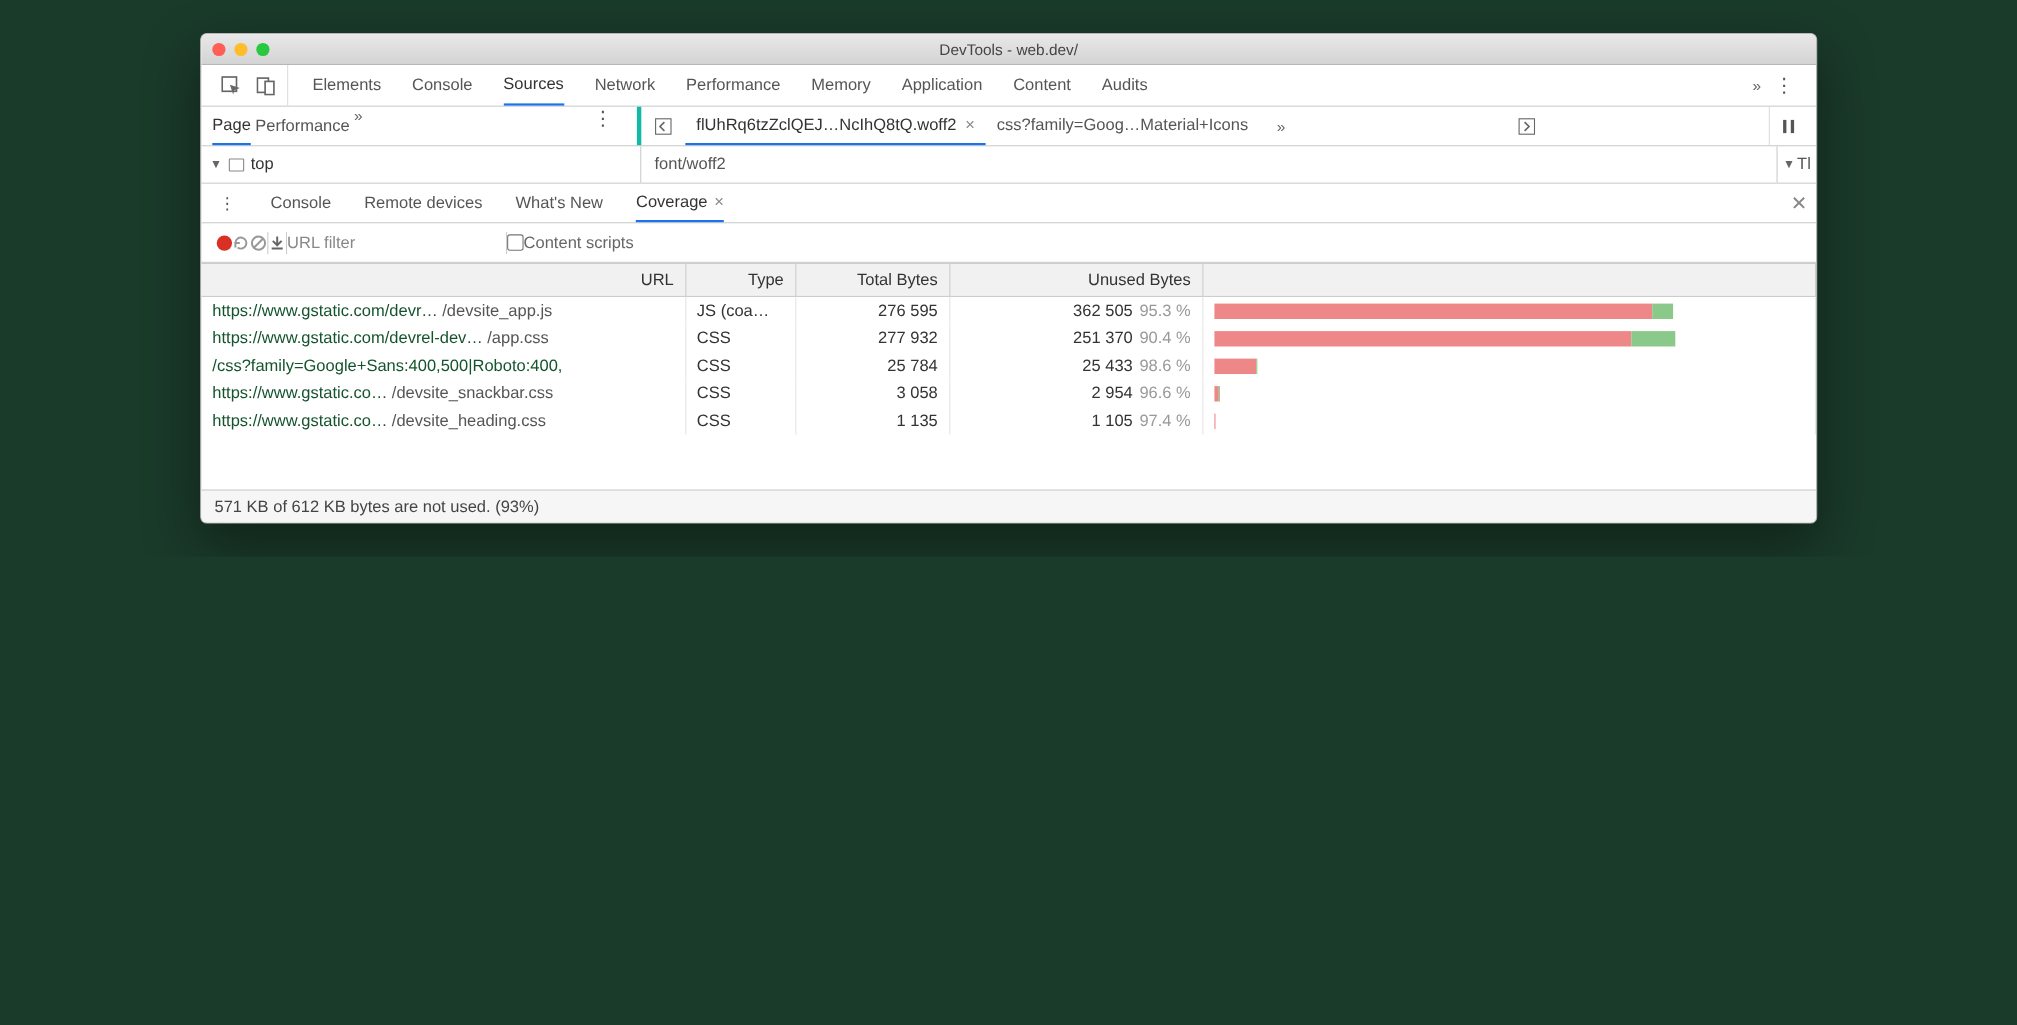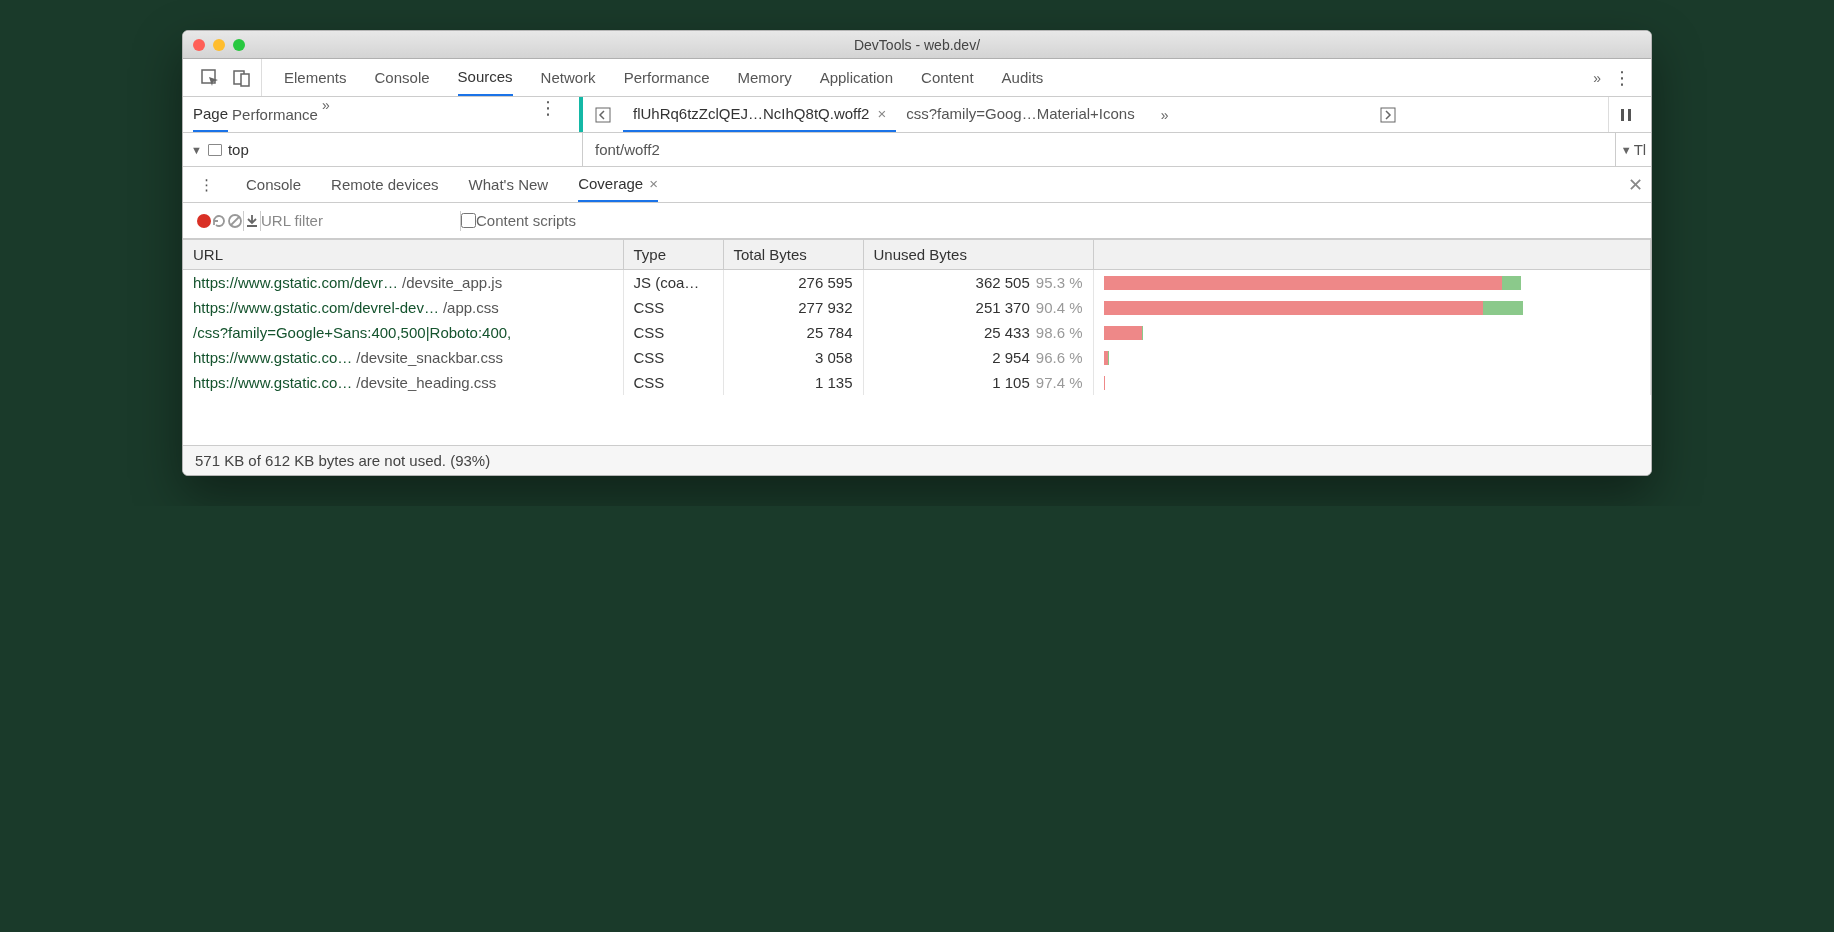--- a/index.html
+++ b/index.html
@@ -125,21 +125,21 @@
   .rec-dot { width:14px; height:14px; border-radius:50%; background:#d93025; cursor:pointer; }
   .tb-icon { cursor:pointer; color:#888; }
   .vdiv { width:1px; height:20px; background:#ccc; }
   .url-filter { border:none; outline:none; font-size:15px; flex:0 0 180px; color:#333; }
   .url-filter::placeholder { color:#888; }
   .chk { width:15px; height:15px; }
   
   .cov-table { width:100%; border-collapse:collapse; table-layout:fixed; }
   .cov-table th {
     background:#f1f1f1; border:1px solid #ccc; border-left:none;
-    text-align:left; padding:6px 10px; font-weight:400; color:#333; font-size:15px;
+    text-align:right; padding:6px 10px; font-weight:400; color:#333; font-size:15px;
   }
   .cov-table th:first-child { border-left:none; }
   .cov-table td {
     padding:4px 10px; font-size:15px; color:#333;
     border-right:1px solid #e5e5e5;
     white-space:nowrap; overflow:hidden; text-overflow:ellipsis;
   }
   .col-url { width:440px; }
   .col-type { width:100px; }
   .col-total { width:140px; text-align:right; }

